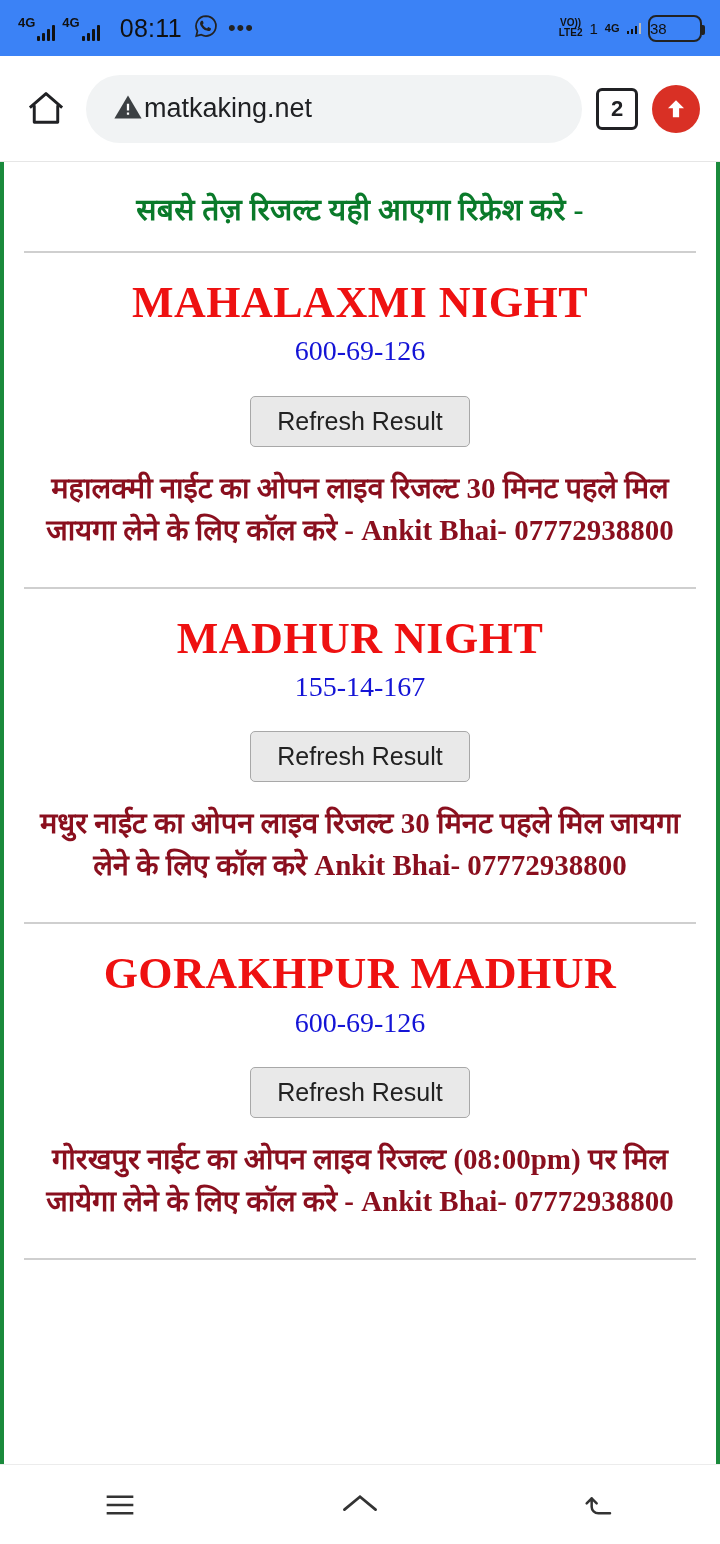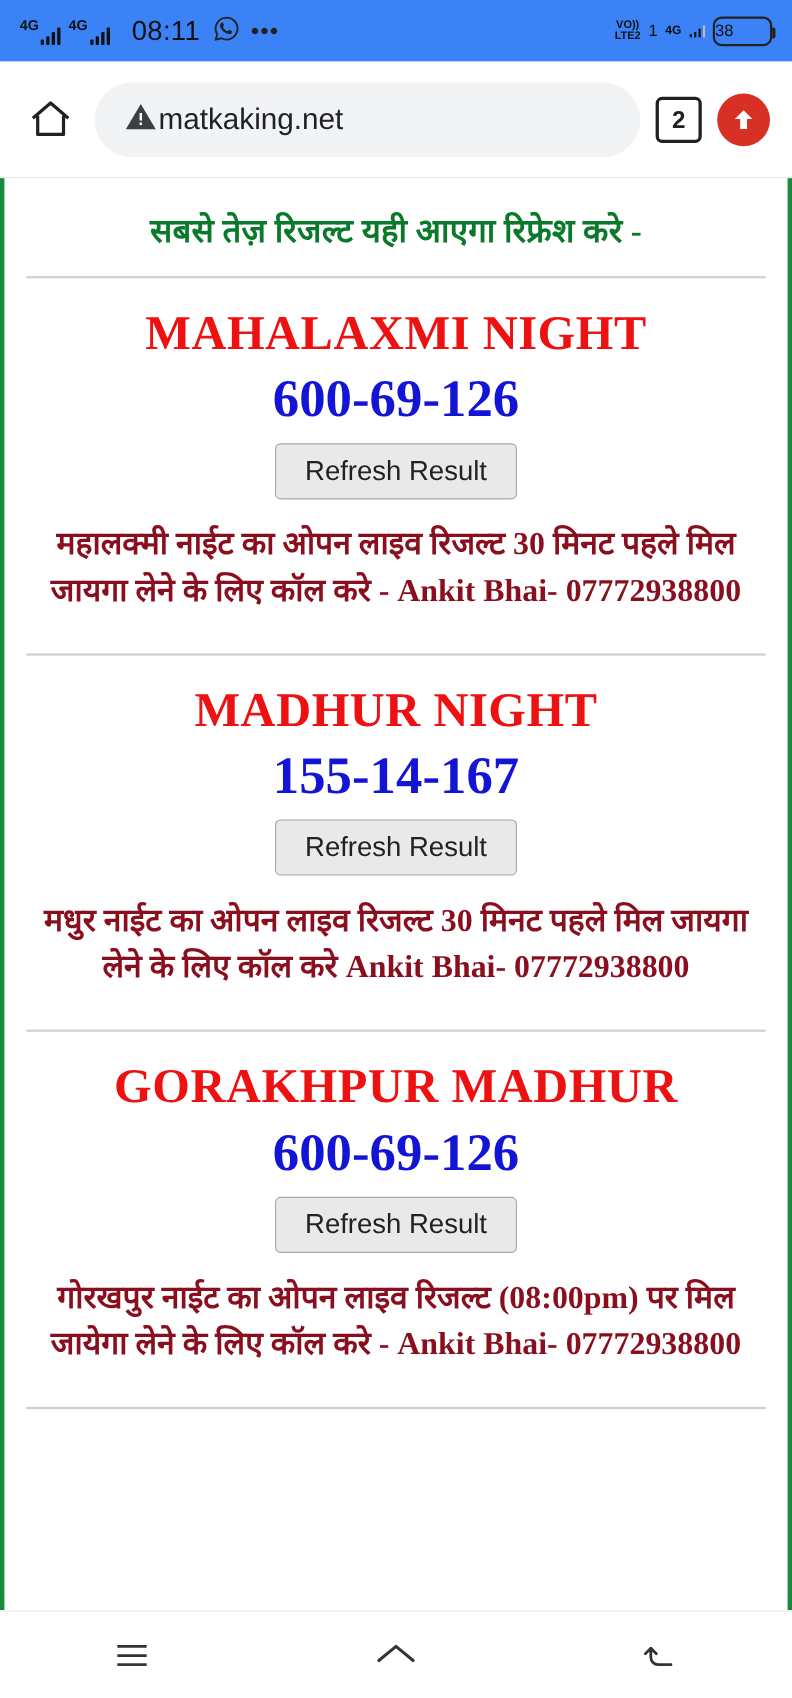--- a/index.html
+++ b/index.html
@@ -174,28 +174,28 @@
   .game-title {
     font-family: "Liberation Serif", serif;
     font-weight: 700;
     font-size: 44px;
     color: #ee1111;
     line-height: 1.1;
     letter-spacing: 0.5px;
   }
   .game-number {
     font-family: "Liberation Serif", serif;
-    font-weight: 700;
-    font-size: 48px;
+    font-weight: 400;
+    font-size: 28px;
     color: #1414d6;
     margin-top: 8px;
     line-height: 1.15;
   }
   .refresh-btn {
-    margin-top: 12px;
+    margin-top: 28px;
     display: inline-block;
     background: #e9e9e9;
     border: 1px solid #a8a8a8;
     border-radius: 5px;
     padding: 10px 26px;
     font-size: 25px;
     color: #222;
     font-family: "Liberation Sans", sans-serif;
     cursor: pointer;
   }

